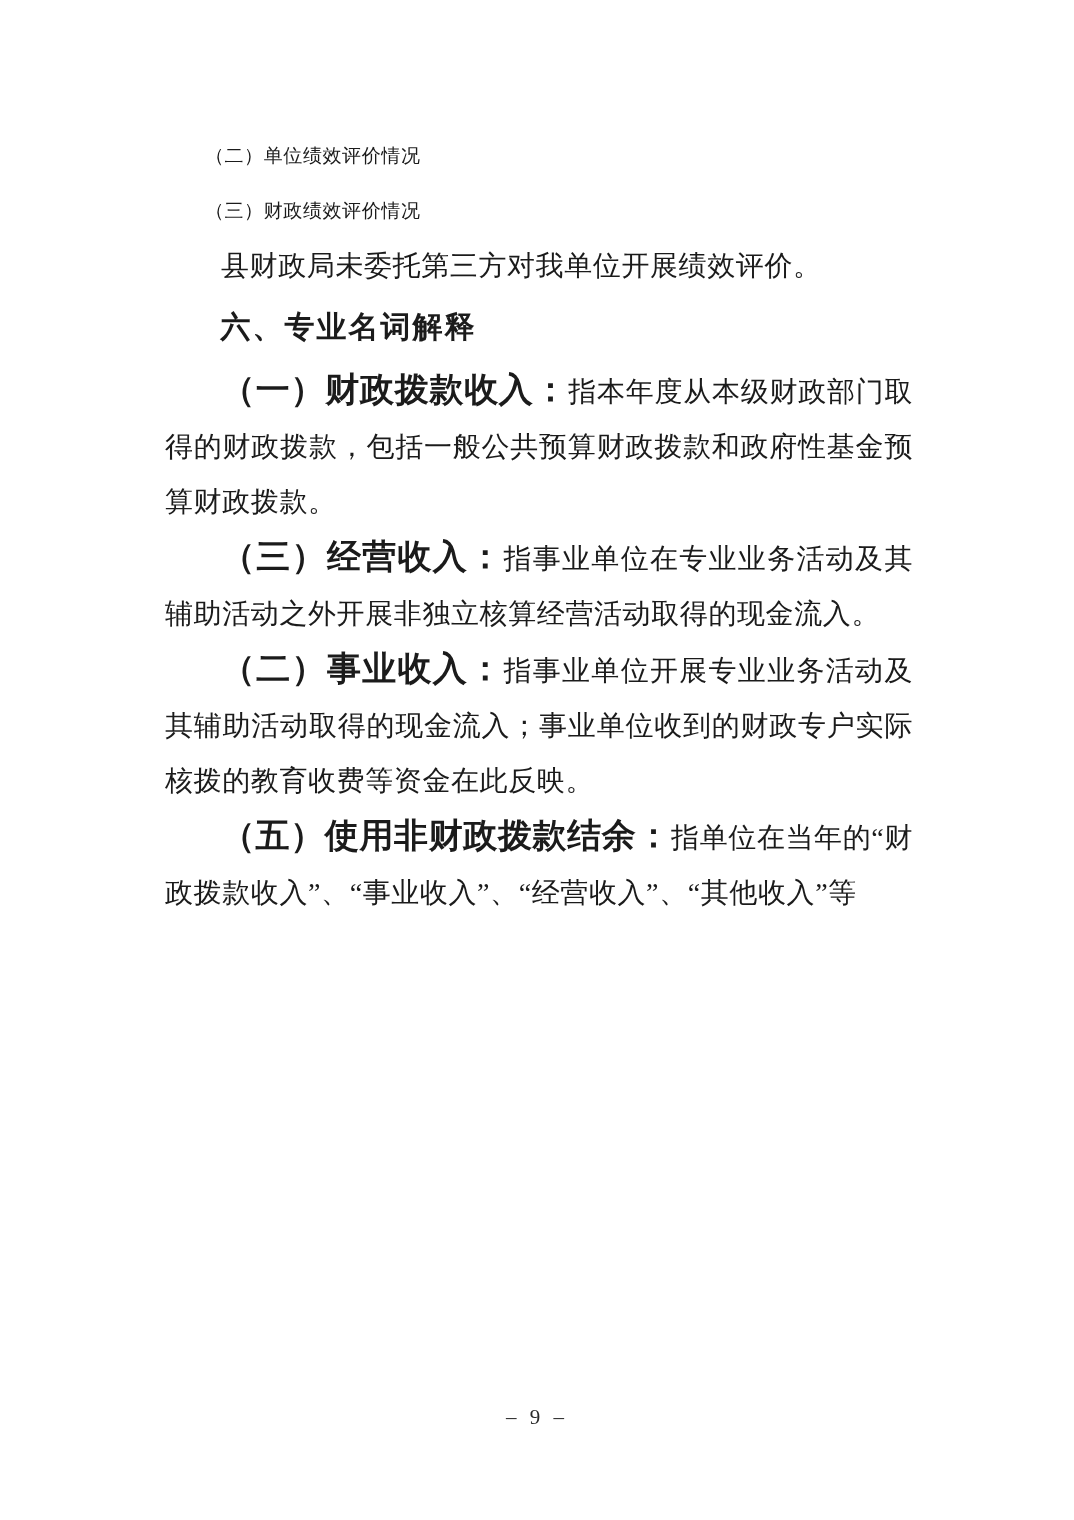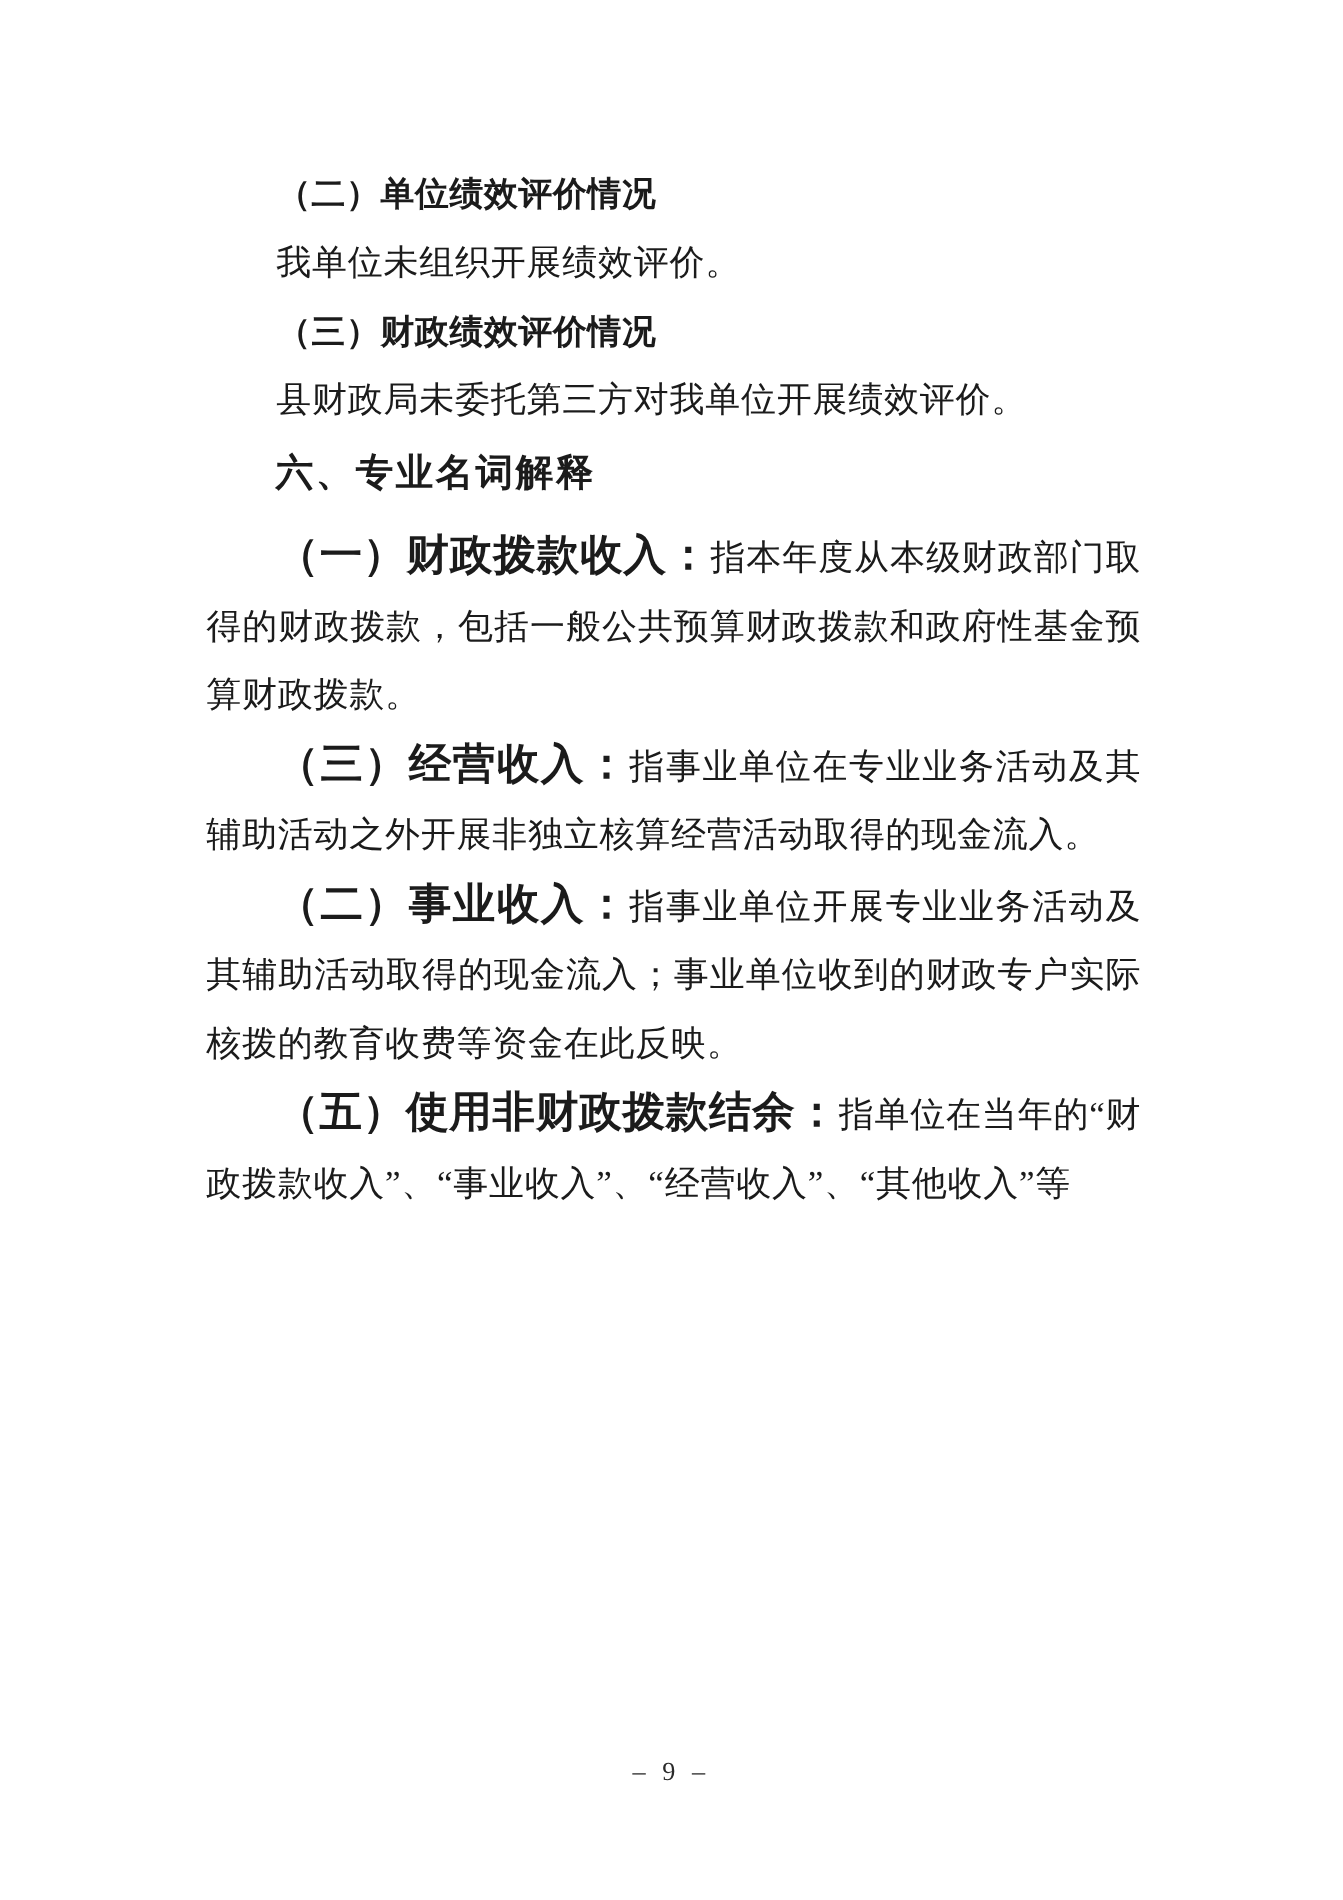--- a/index.html
+++ b/index.html
@@ -28,26 +28,26 @@
     font-size: 28px;
     line-height: 55px;
     letter-spacing: 0.6px;
     text-align: justify;
     text-justify: inter-character;
     text-indent: 2em;
     line-break: strict;
     word-break: normal;
   }
   .para.heading-kai {
-    font-size: 27px;
-    font-weight: bold;
+    font-size: 19px;
+    font-weight: normal;
     text-indent: 2.1em;
   }
   .para.heading-hei {
-    font-family: Liberation Mono, monospace;
+    font-family: Liberation Sans, sans-serif;
     font-size: 30px;
     font-weight: bold;
     letter-spacing: 2px;
     text-indent: 1.85em;
     margin-top: 6px;
     margin-bottom: 8px;
   }
   .para .lead {
     font-size: 34px;
     font-weight: bold;
@@ -62,21 +62,20 @@
     letter-spacing: 4px;
     color: #2a2a2a;
   }
 </style>
 </head>
 <body>
 
 <div class="page">
   <div class="content">
       <div class="para heading-kai">（二）单位绩效评价情况</div>
-      <div class="para body">我单位未组织开展绩效评价。</div>
       <div class="para heading-kai">（三）财政绩效评价情况</div>
       <div class="para body">县财政局未委托第三方对我单位开展绩效评价。</div>
       <div class="para heading-hei">六、专业名词解释</div>
       <div class="para term"><span class="lead">（一）财政拨款收入：</span><span>指本年度从本级财政部门取得的财政拨款，包括一般公共预算财政拨款和政府性基金预算财政拨款。</span></div>
       <div class="para term"><span class="lead">（三）经营收入：</span><span>指事业单位在专业业务活动及其辅助活动之外开展非独立核算经营活动取得的现金流入。</span></div>
       <div class="para term"><span class="lead">（二）事业收入：</span><span>指事业单位开展专业业务活动及其辅助活动取得的现金流入；事业单位收到的财政专户实际核拨的教育收费等资金在此反映。</span></div>
       <div class="para term"><span class="lead">（五）使用非财政拨款结余：</span><span>指单位在当年的“财政拨款收入”、“事业收入”、“经营收入”、“其他收入”等</span></div>
     </div>
   <div class="footer">
     <span>– 9 –</span>

